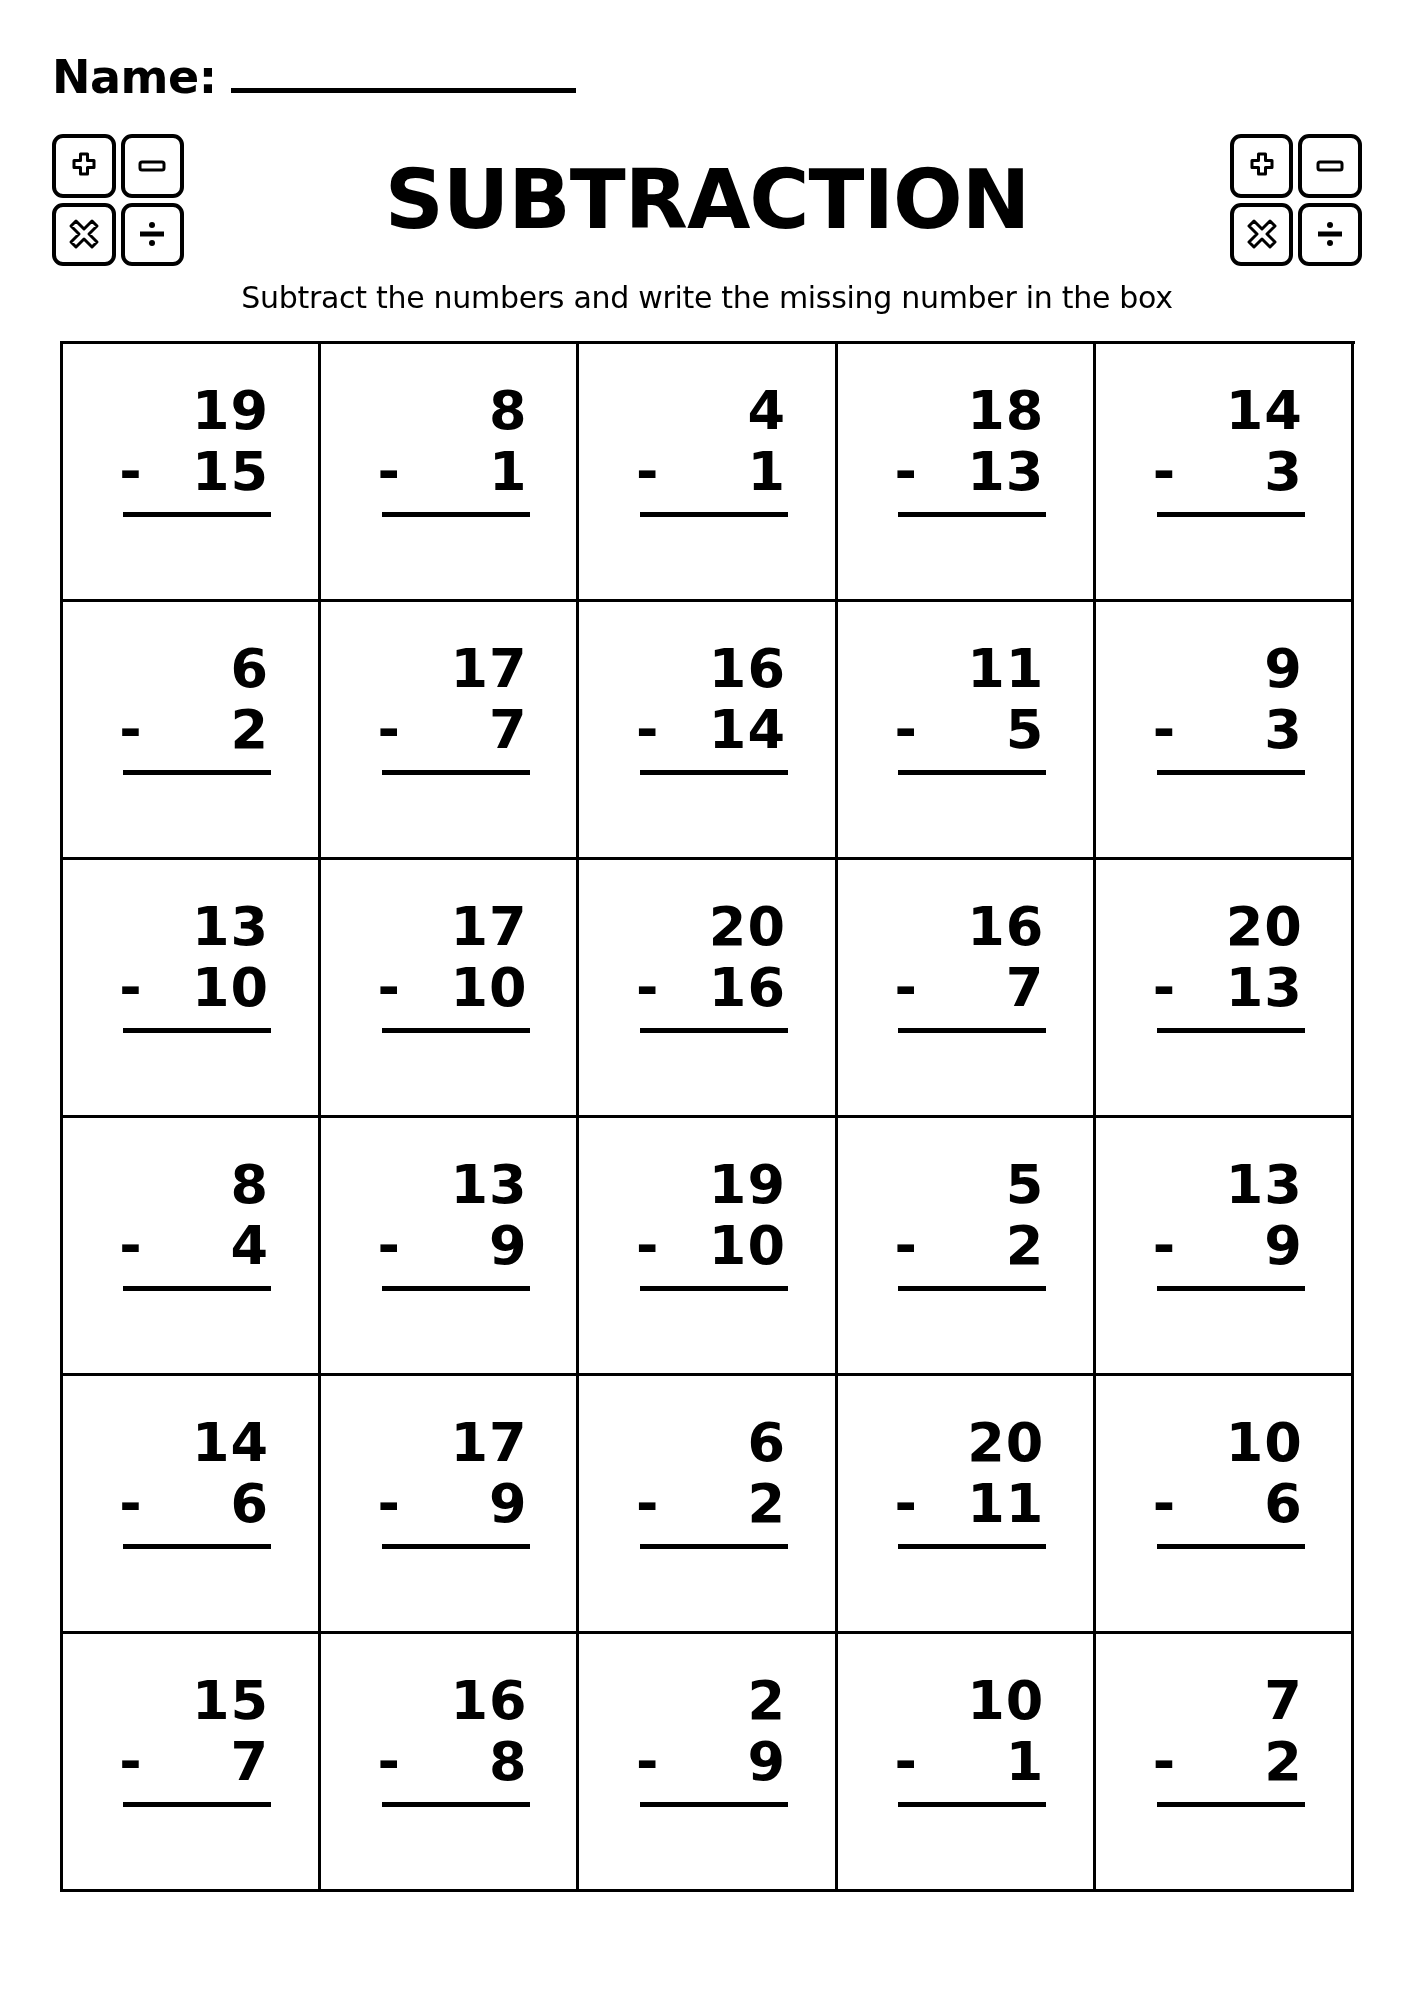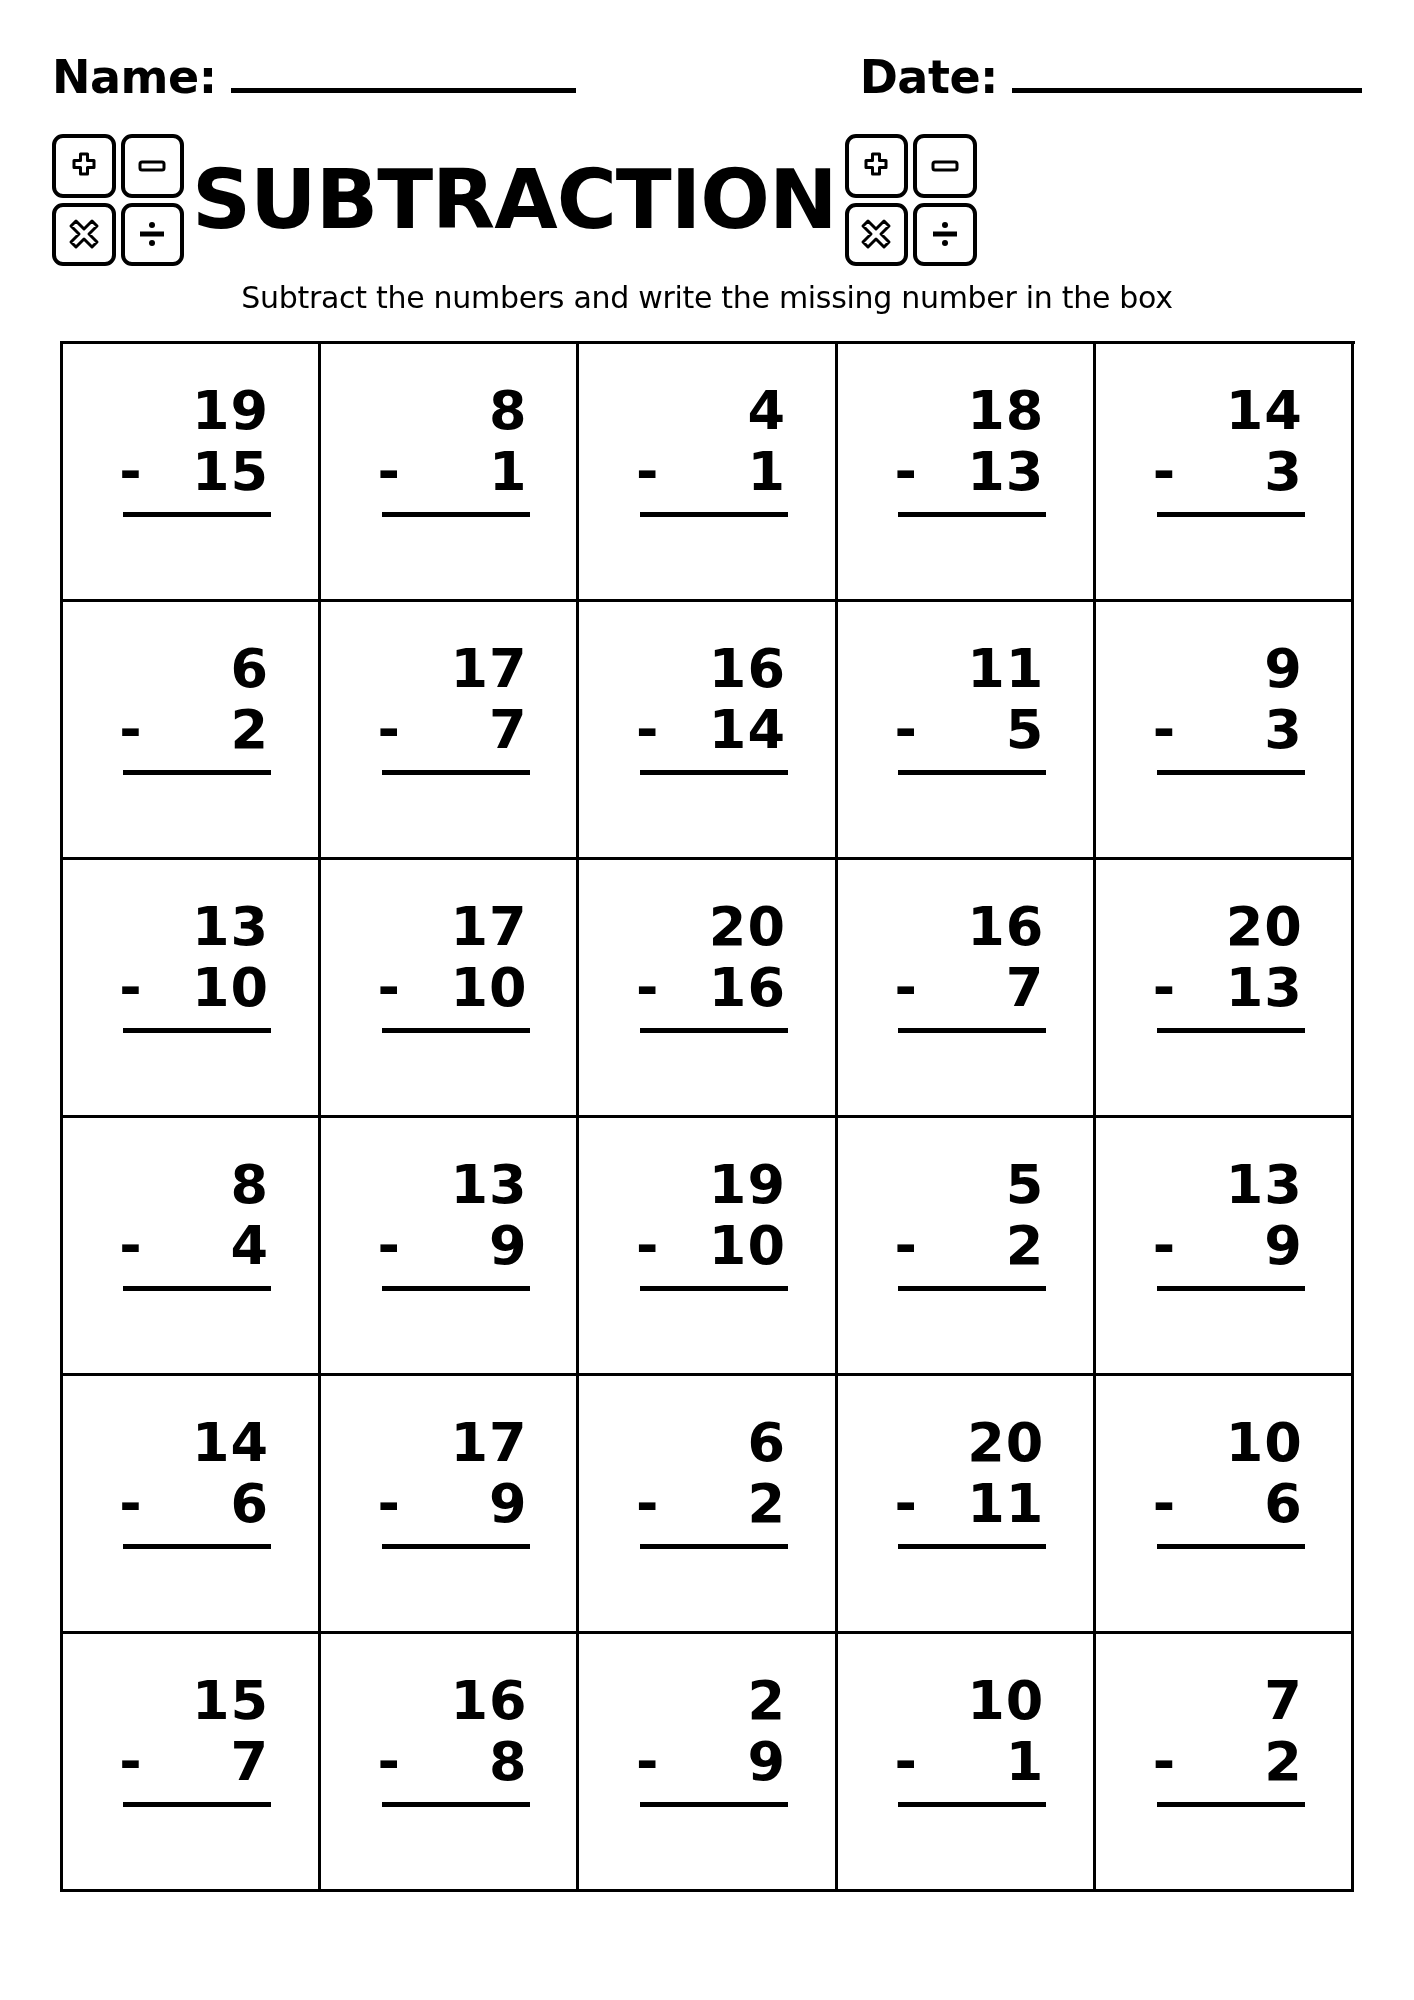--- a/index.html
+++ b/index.html
@@ -50,21 +50,21 @@
     margin-left: 14px;
     margin-bottom: 8px;
   }
   .name-line { width: 345px; }
   .date-line { width: 350px; }
 
   
   .title-block {
     display: flex;
     align-items: center;
-    justify-content: flex-start;
+    justify-content: space-between;
     gap: 8px;
     margin-top: 6px;
   }
   .title-text {
     font-family: "DejaVu Sans", sans-serif;
     font-weight: bold;
     font-size: 82px;
     letter-spacing: -1px;
     line-height: 1;
     white-space: nowrap;
@@ -163,24 +163,20 @@
 </head>
 <body>
 
 <div class="page">
 
   <div class="header-row">
     <div class="field">
       <span class="field-label">Name:</span>
       <span class="field-line name-line"></span>
     </div>
-    <div class="field">
-      <span class="field-label">Date:</span>
-      <span class="field-line date-line"></span>
-    </div>
   </div>
 
   <div class="title-block">
 
     <div class="icon-cluster">
       <div class="tile">
         <svg width="34" height="34" viewBox="0 0 34 34">
           <path d="M13.5 5 h7 v6.5 h6.5 v7 h-6.5 v6.5 h-7 v-6.5 h-6.5 v-7 h6.5 z" fill="none" stroke="#000" stroke-width="3" stroke-linejoin="round"></path>
         </svg>
       </div>

